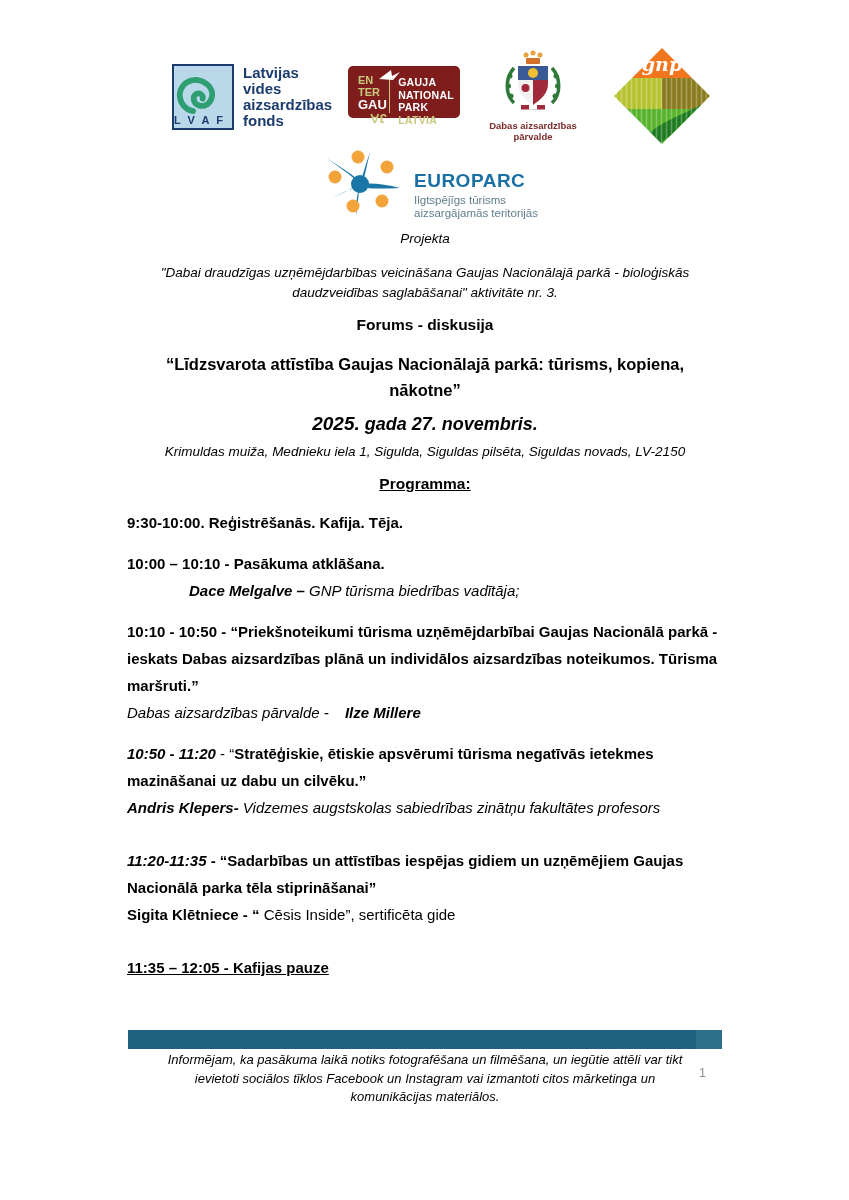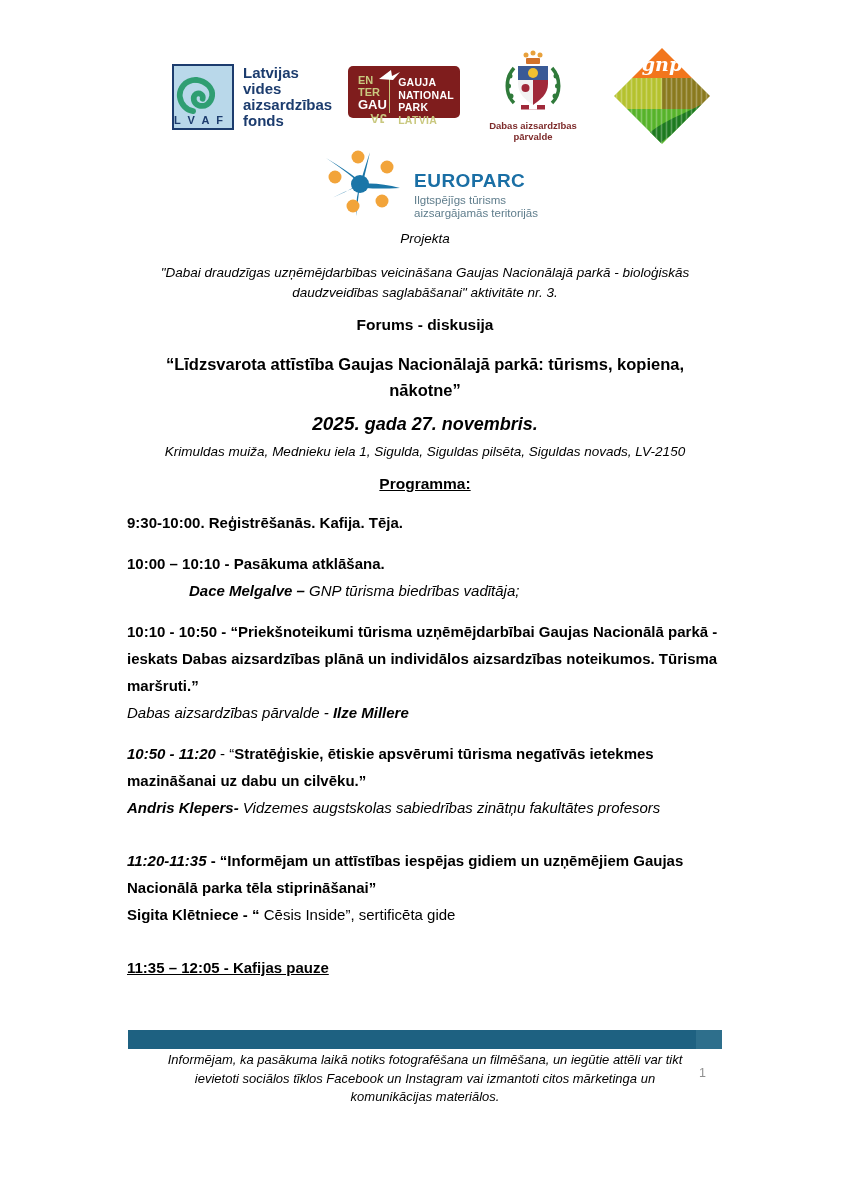--- a/index.html
+++ b/index.html
@@ -53,21 +53,21 @@
   .venue{top:444px;font-style:italic;font-size:13.5px;}
   .proghead{top:475px;font-weight:bold;font-size:15.5px;}
   .prog{font-size:15px;line-height:27px;}
   .p-i1{top:509px;}
   .p-i2{top:550px;}
   .p-i2 .indent{padding-left:62px;}
   .p-i3{top:618px;}
   .p-i4{top:740px;}
   .p-i5{top:847px;}
   .p-i6{top:954px;}
-  .name-gap{}
+  .name-gap{margin-left:12px;}
 
   
   .bar{top:1030px;left:128px;width:594px;height:19px;background:#1e6181;}
   .bar-cap{position:absolute;right:0;top:0;width:26px;height:100%;background:#2e6f8c;}
   .footnote{top:1051px;font-style:italic;font-size:13px;line-height:18.5px;}
   .pagenum{left:699px;top:1066px;color:#8f8f8f;font-size:12.5px;}
 </style>
 </head>
 <body>
 
@@ -216,21 +216,21 @@
     <div><span class="b">10:10 - 10:50  -  </span><span class="b">“Priekšnoteikumi tūrisma uzņēmējdarbībai Gaujas Nacionālā parkā - ieskats Dabas aizsardzības plānā un individālos aizsardzības noteikumos. Tūrisma maršruti.”</span></div>
     <div><span class="i">Dabas aizsardzības pārvalde - </span><span class="bi name-gap">Ilze Millere</span></div>
   </div>
 
   <div class="blk prog p-i4">
     <div><span class="bi">10:50 - 11:20</span><span> - “</span><span class="b">Stratēģiskie, ētiskie apsvērumi tūrisma negatīvās ietekmes mazināšanai uz dabu un cilvēku.”</span></div>
     <div><span class="bi">Andris Klepers-</span><span class="i"> Vidzemes augstskolas sabiedrības zinātņu fakultātes profesors</span></div>
   </div>
 
   <div class="blk prog p-i5">
-    <div><span class="bi">11:20-11:35</span><span class="b"> - “Informējam un attīstības iespējas gidiem un uzņēmējiem Gaujas Nacionālā parka tēla stiprināšanai”</span></div>
+    <div><span class="bi">11:20-11:35</span><span class="b"> - “Sadarbības un attīstības iespējas gidiem un uzņēmējiem Gaujas Nacionālā parka tēla stiprināšanai”</span></div>
     <div><span class="b">Sigita Klētniece - “</span><span> Cēsis Inside”, sertificēta gide</span></div>
   </div>
 
   <div class="blk prog p-i6"><span class="b u">11:35 – 12:05 -  Kafijas pauze</span></div>
 
   <div class="abs bar">
     <div class="bar-cap"></div>
   </div>
 
   <div class="blk c footnote">

